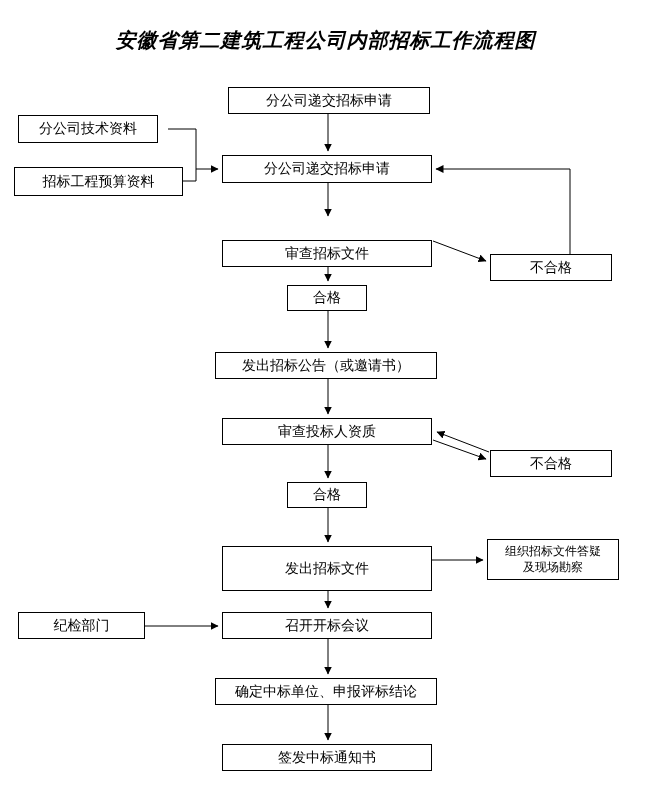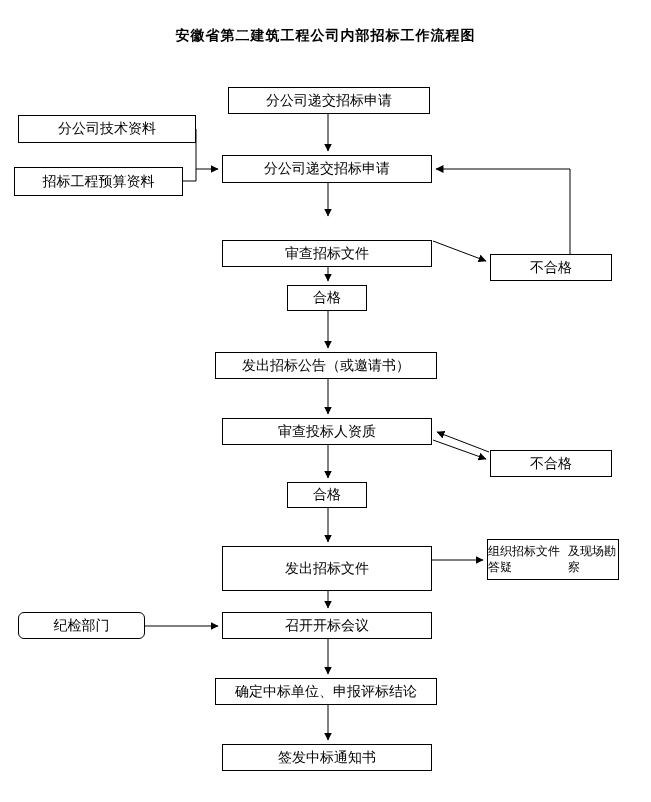--- a/index.html
+++ b/index.html
@@ -10,40 +10,41 @@
     width: 651px;
     height: 802px;
     background: #ffffff;
     overflow: hidden;
   }
   .title {
     position: absolute;
     left: 0; top: 27px;
     width: 100%;
     text-align: center;
-    font-size: 14px;
+    font-size: 20px;
     font-weight: bold;
     letter-spacing: 1px;
     color: #000000;
+    font-style: italic;
   }
   .node {
     position: absolute;
     border: 1px solid #000000;
     background: #ffffff;
     color: #000000;
     display: flex;
     align-items: center;
     justify-content: center;
     text-align: left;
     font-size: 14px;
     line-height: 1.25;
     font-family: "Liberation Serif", "DejaVu Serif", serif;
   }
   .node.two-line {
-    flex-direction: row;
+    flex-direction: column;
     font-size: 12px;
     line-height: 1.3;
   }
   svg.wires {
     position: absolute;
     left: 0; top: 0;
     width: 651px; height: 802px;
     pointer-events: none;
   }
   svg.wires line, svg.wires polyline {
@@ -123,21 +124,21 @@
         <line x1="432" y1="560" x2="483" y2="560" marker-end="url(#ah)"></line>
       </g>
 
     <g>
         <line x1="145" y1="626" x2="218" y2="626" marker-end="url(#ah)"></line>
       </g>
   </svg>
 
   <div class="node" style="left:228px; top:87px; width:202px; height:27px;">分公司递交招标申请</div>
 
-  <div class="node" style="left:18px; top:115px; width:178px; height:28px;">分公司技术资料</div>
+  <div class="node" style="left:18px; top:115px; width:140px; height:28px;">分公司技术资料</div>
 
   <div class="node" style="left:14px; top:167px; width:169px; height:29px;">招标工程预算资料</div>
 
   <div class="node" style="left:222px; top:155px; width:210px; height:28px;">分公司递交招标申请</div>
 
   <div class="node" style="left:222px; top:220px; width:210px; height:27px;margin-top:20px;">审查招标文件</div>
 
   <div class="node" style="left:490px; top:254px; width:122px; height:27px;">不合格</div>
 
   <div class="node" style="left:287px; top:285px; width:80px; height:26px;">合格</div>
@@ -150,21 +151,21 @@
 
   <div class="node" style="left:287px; top:482px; width:80px; height:26px;">合格</div>
 
   <div class="node" style="left:222px; top:546px; width:210px; height:45px;">发出招标文件</div>
 
   <div class="node two-line" style="left:487px; top:539px; width:132px; height:41px;">
     <span>组织招标文件答疑</span>
     <span>及现场勘察</span>
   </div>
 
-  <div class="node" style="left:18px; top:612px; width:127px; height:27px;border-radius:6px;">纪检部门</div>
+  <div class="node" style="left:18px; top:612px; width:127px; height:27px;">纪检部门</div>
 
   <div class="node" style="left:222px; top:612px; width:210px; height:27px;">召开开标会议</div>
 
   <div class="node" style="left:215px; top:678px; width:222px; height:27px;">确定中标单位、申报评标结论</div>
 
   <div class="node" style="left:222px; top:744px; width:210px; height:27px;">签发中标通知书</div>
 
 </div>
 
 </body></html>

